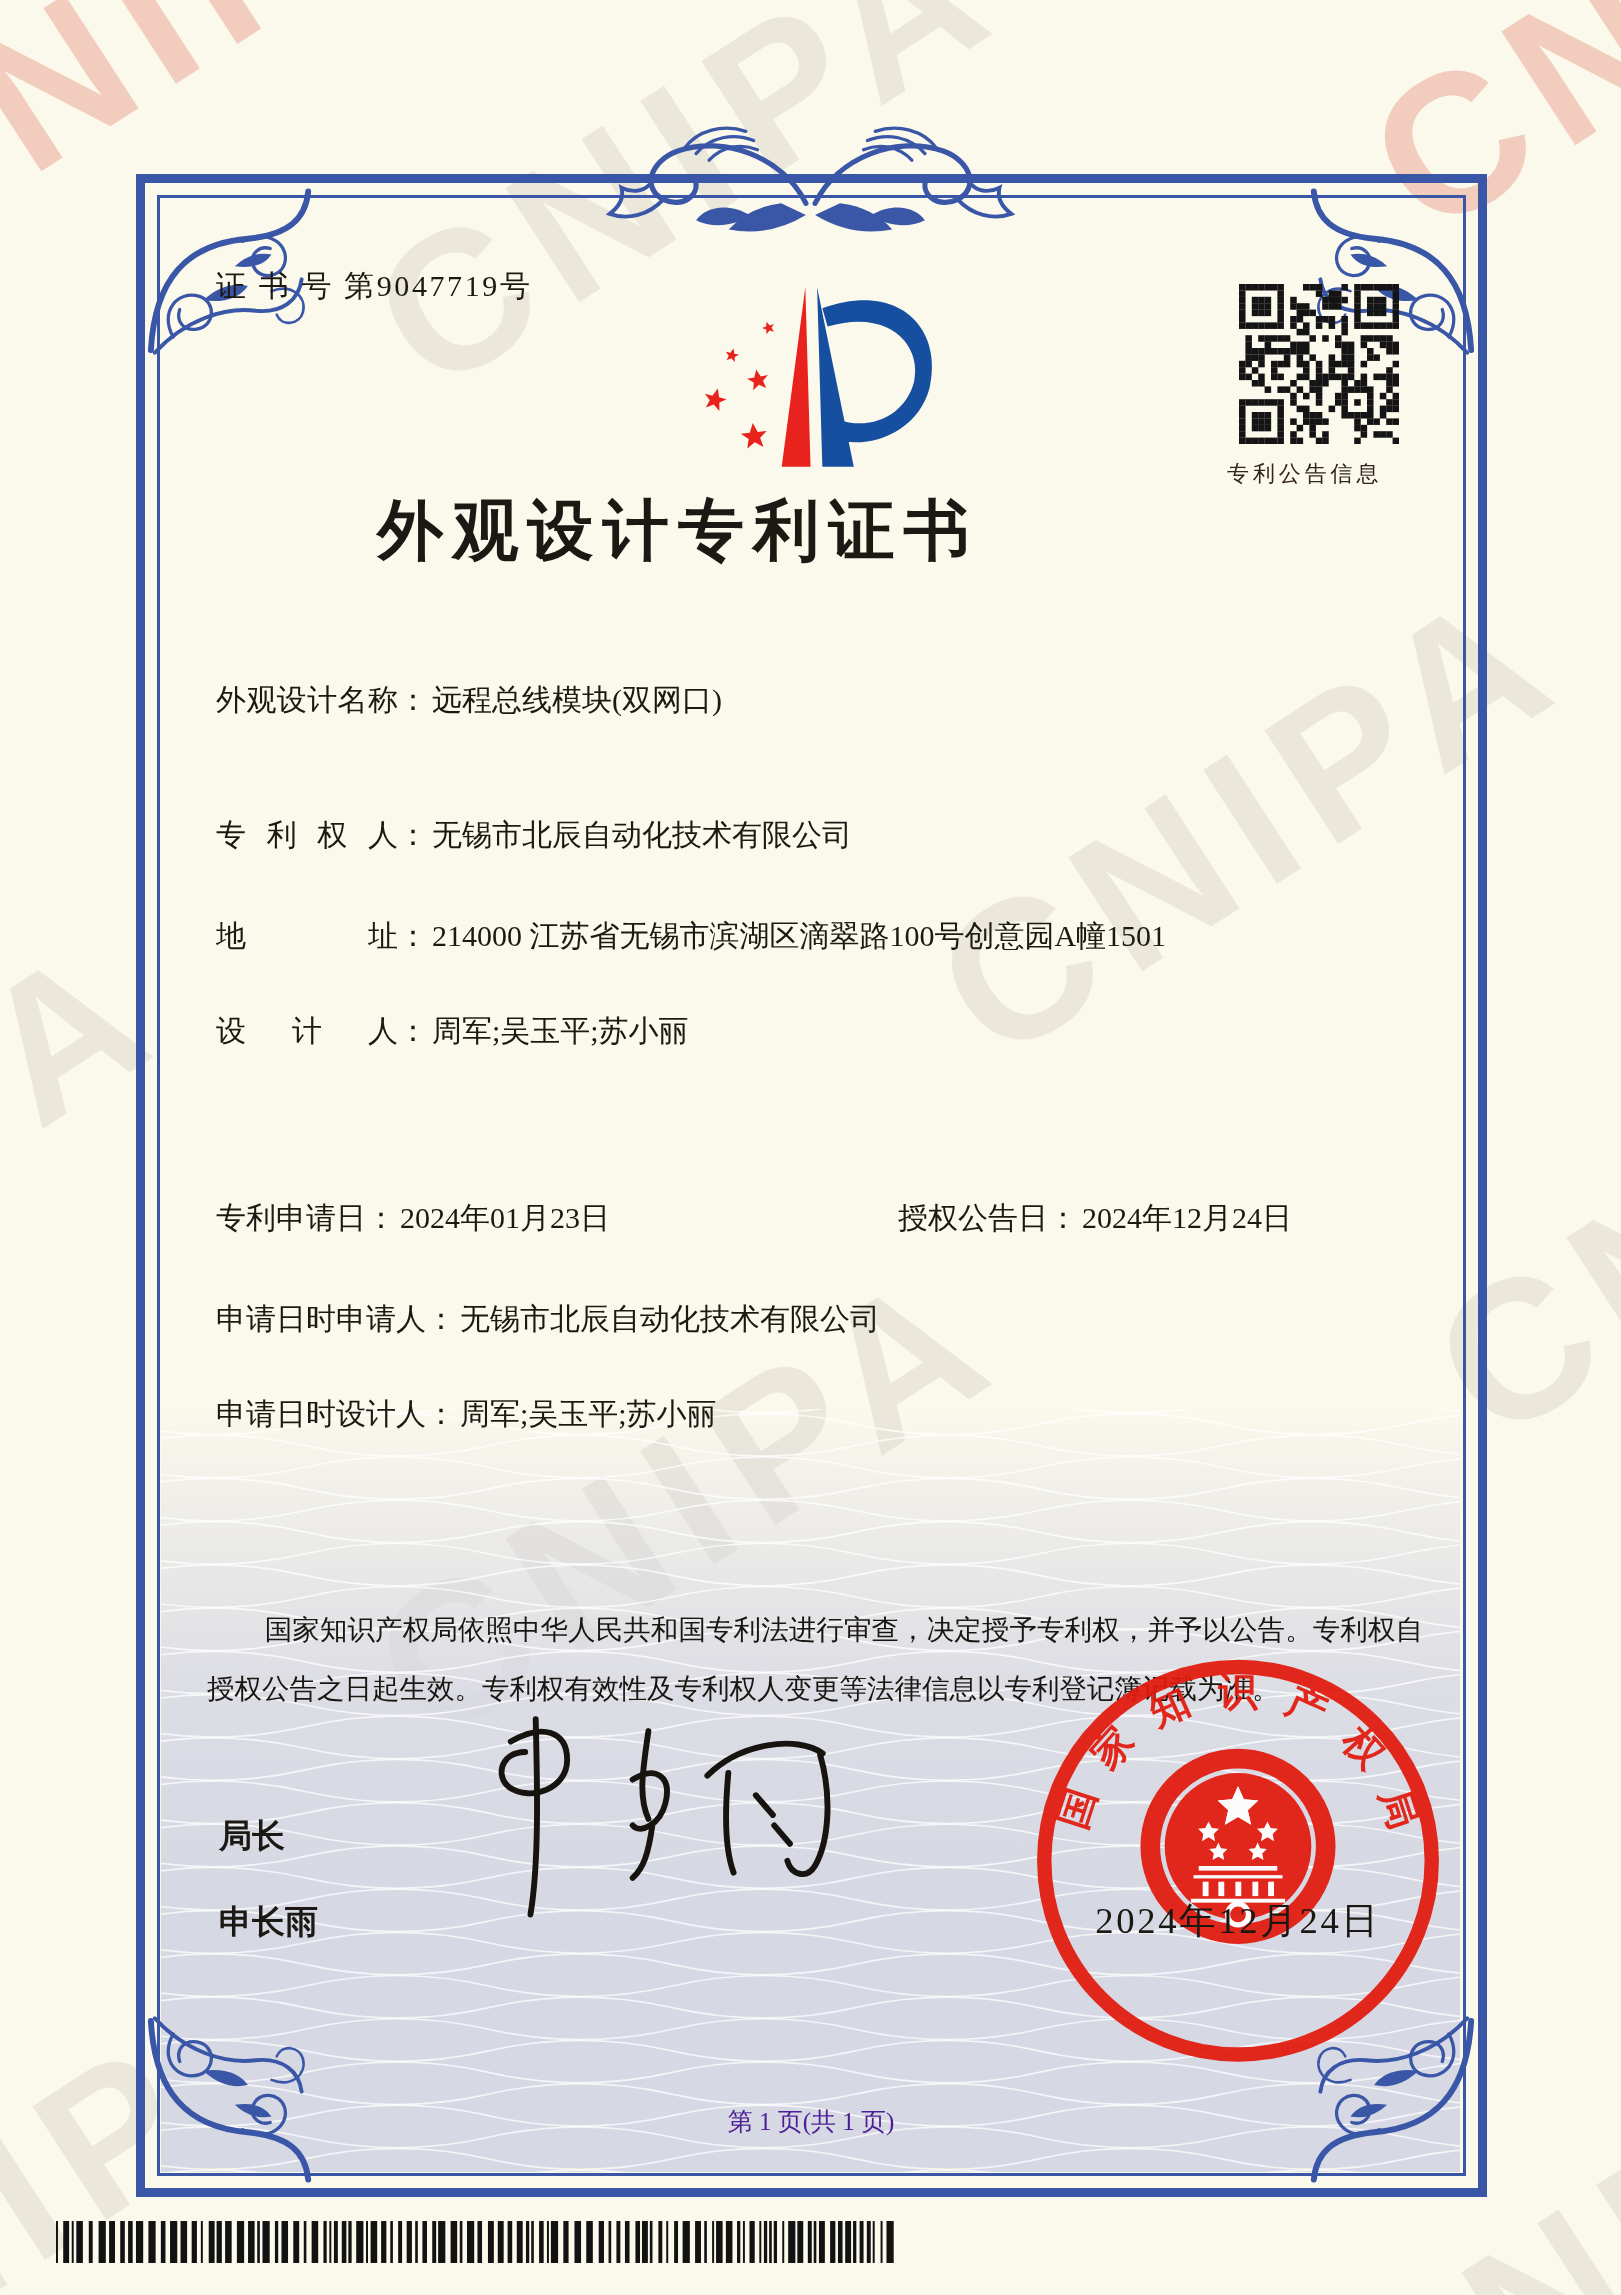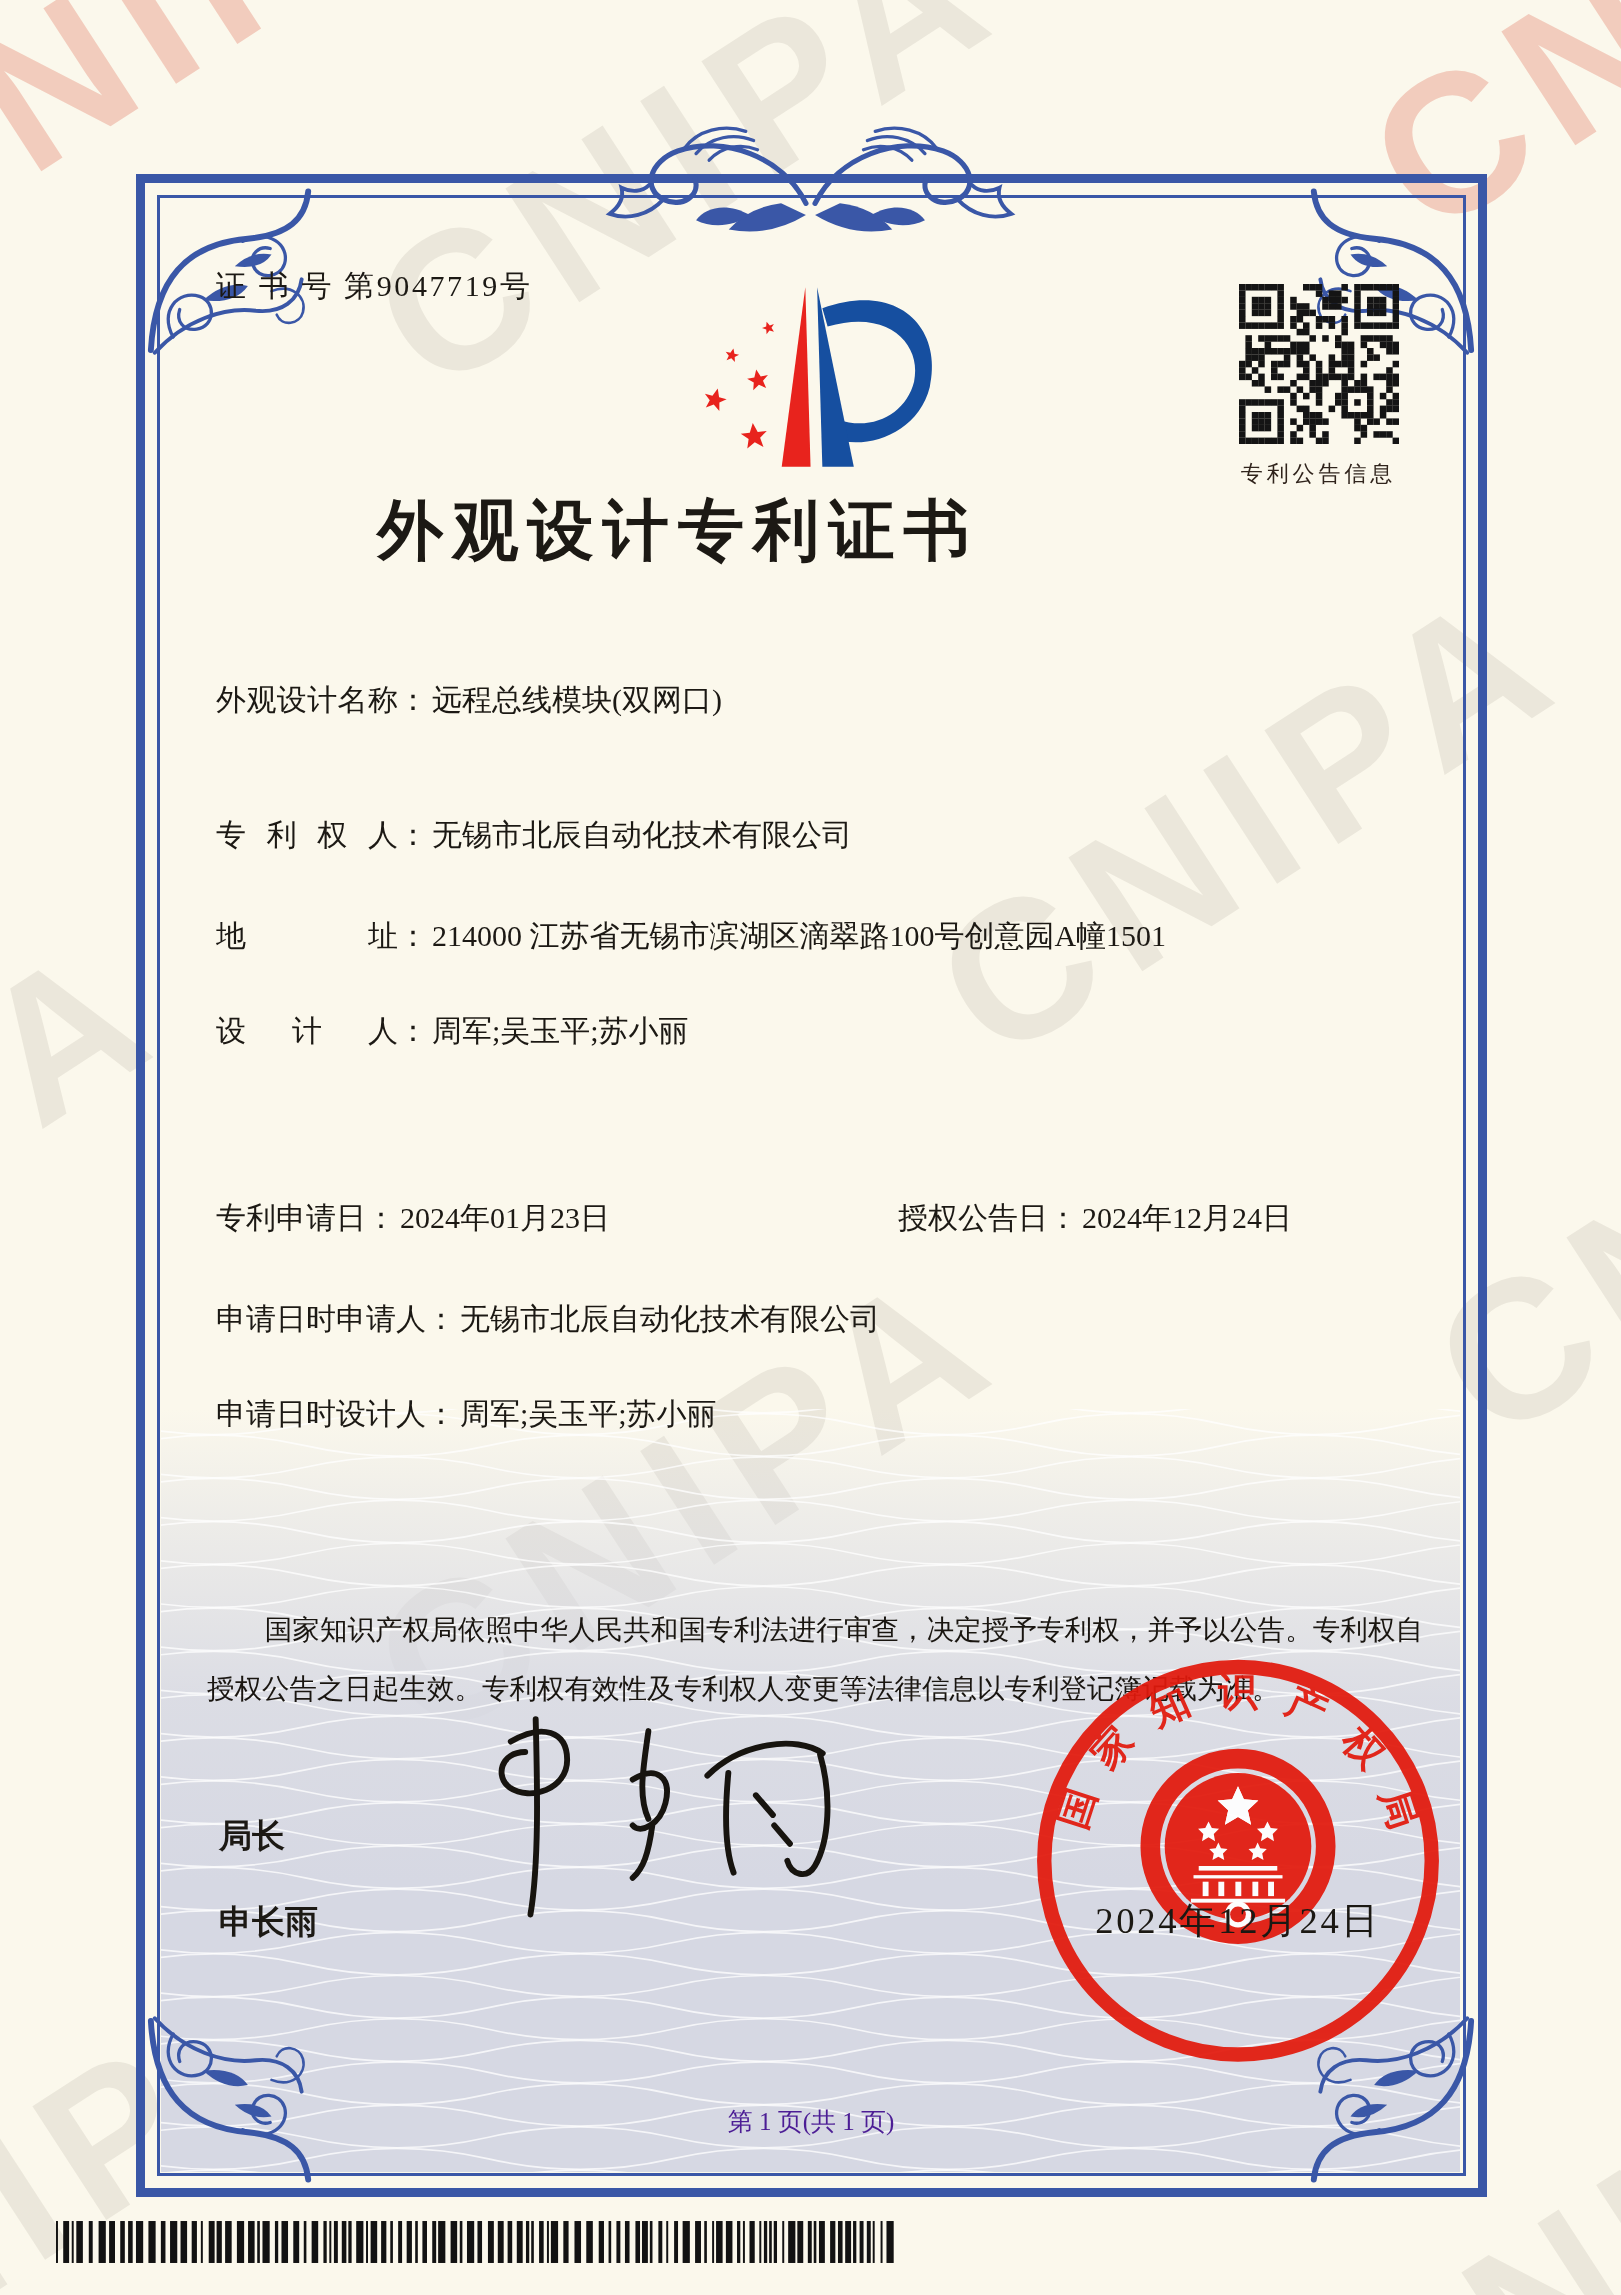--- a/index.html
+++ b/index.html
@@ -15,21 +15,21 @@
   
   #frame-outer{left:136px;top:174px;width:1351px;height:2023px;border:9.2px solid #3a57a7;box-sizing:border-box;}
   #frame-inner{left:157px;top:195px;width:1309px;height:1981px;border:3.3px solid #3a57a7;box-sizing:border-box;}
   
   #wave-zone{left:161px;top:1409px;width:1299px;height:763px;
      background:linear-gradient(180deg,rgba(214,216,227,0) 0%,rgba(214,216,227,0.35) 14%,rgba(214,216,227,0.85) 38%,#d6d8e3 62%,#d6d8e3 100%);}
   #wave-zone svg{position:absolute;left:0;top:0;}
   
   #cert-number{left:216px;top:266px;font-size:30px;letter-spacing:2.6px;font-family:Liberation Serif, serif;}
   #title{left:0;top:486px;width:1356px;text-align:center;font-size:66px;font-weight:bold;letter-spacing:9.2px;}
-  #qr-label{left:1227px;top:459px;width:183px;text-align:center;font-size:22px;letter-spacing:3.9px;color:#30241c;font-family:Liberation Mono, monospace;}
+  #qr-label{left:1227px;top:459px;width:183px;text-align:left;font-size:22px;letter-spacing:3.9px;color:#30241c;font-family:Liberation Mono, monospace;}
   
   .row{position:absolute;left:216px;font-size:30px;white-space:nowrap;}
   .row .lbl{display:inline-block;vertical-align:bottom;}
   .row .lbl.just{width:182px;text-align:justify;text-align-last:justify;}
   .row .colon{display:inline-block;}
   .row .val{display:inline-block;margin-left:3.9px;}
   .rcol{left:898px;}
   
   #legal{left:207px;top:1600px;width:1216px;font-size:27.5px;line-height:2.16;
          text-align:justify;text-indent:2.1em;color:#191510;}

